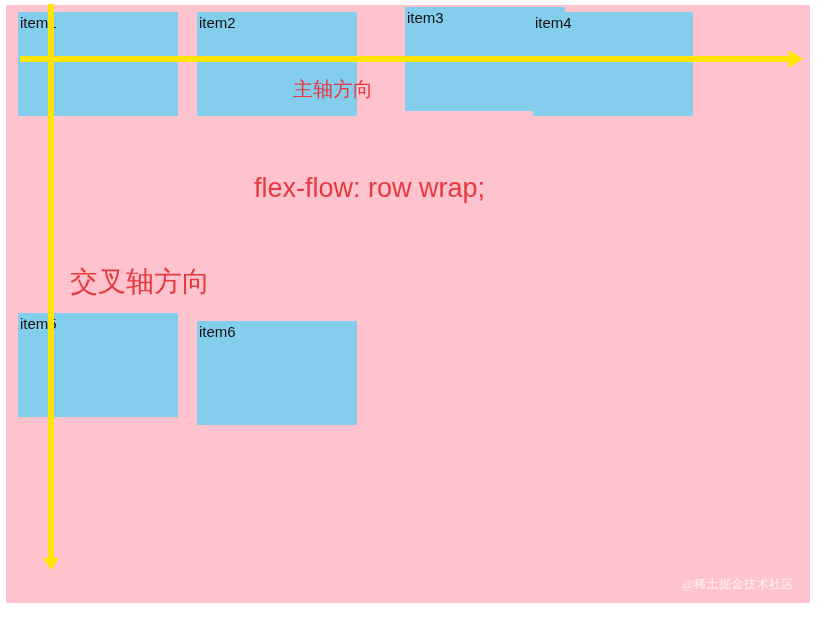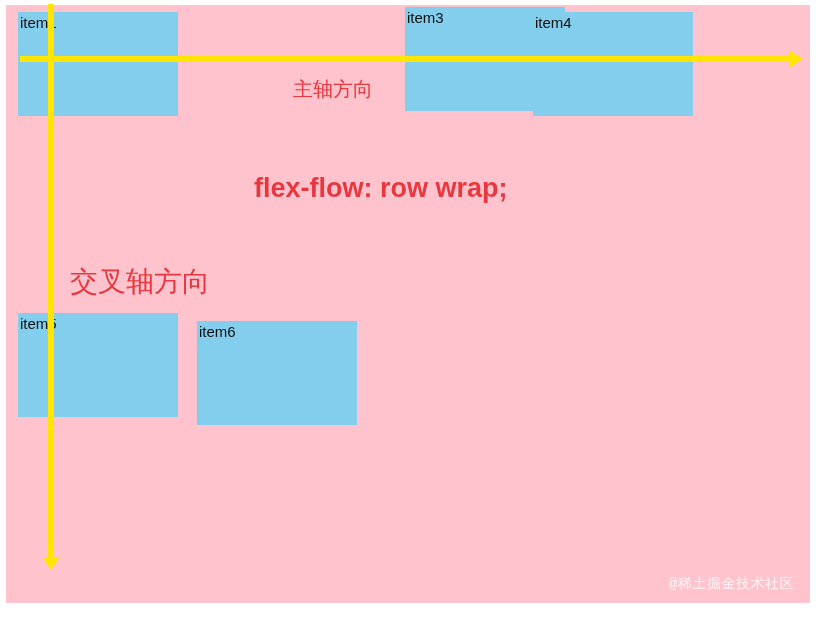--- a/index.html
+++ b/index.html
@@ -65,21 +65,20 @@
     width: 830px;
     height: 621px;
     pointer-events: none;
   }
 
   
   .annot {
     position: absolute;
     color: #e8383f;
     white-space: nowrap;
-    font-weight: bold;
   }
   .annot-main-axis {
     left: 293px;
     top: 72px;
     font-size: 20px;
     line-height: 34px;
     font-family: "DejaVu Sans", sans-serif;
     font-weight: 500;
   }
   .annot-cross-axis {
@@ -96,39 +95,42 @@
     font-size: 27px;
     line-height: 34px;
     font-family: "Liberation Sans", sans-serif;
   }
 
   
   .watermark {
     position: absolute;
     right: 16px;
     bottom: 10px;
-    font-size: 14px;
+    font-size: 12px;
     line-height: 18px;
     color: #ffffff;
     opacity: 0.82;
     letter-spacing: 0.5px;
-    font-family: Liberation Mono, monospace;
+    font-family: Liberation Serif, serif;
     white-space: nowrap;
     text-align: right;
   }
 </style>
 </head>
 <body>
 
 <div id="stage">
 
   <div class="flex-container">
 
     <div class="item pos-1">
       <span class="item-label">item1</span>
+    </div>
+    <div class="item pos-2">
+      <span class="item-label">item2</span>
     </div>
     <div class="item pos-3">
       <span class="item-label">item3</span>
     </div>
     <div class="item pos-4">
       <span class="item-label">item4</span>
     </div>
 
     <div class="item pos-5">
       <span class="item-label">item5</span>

